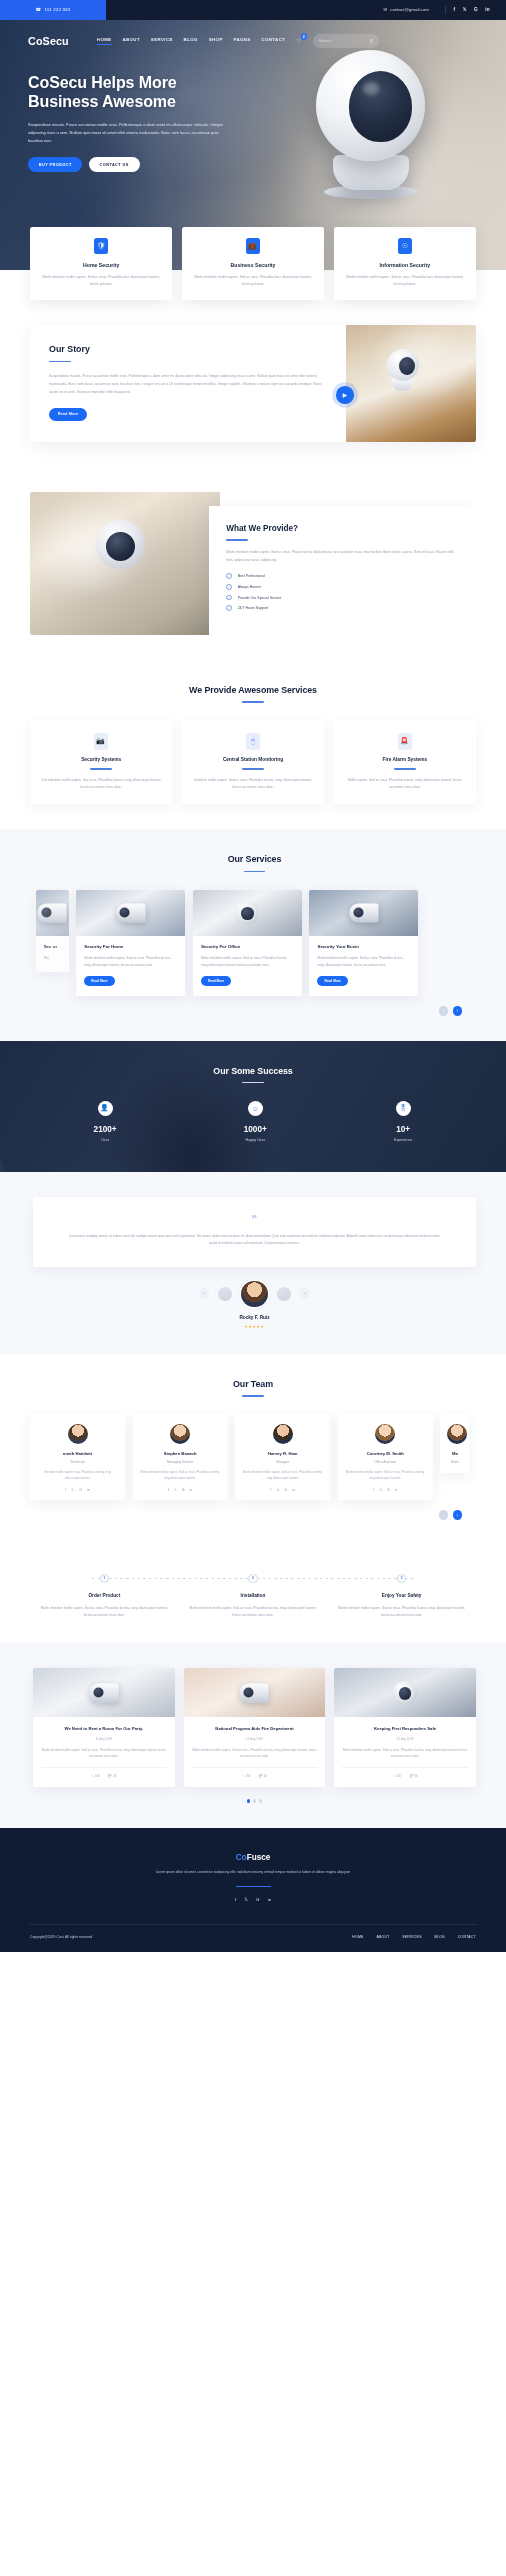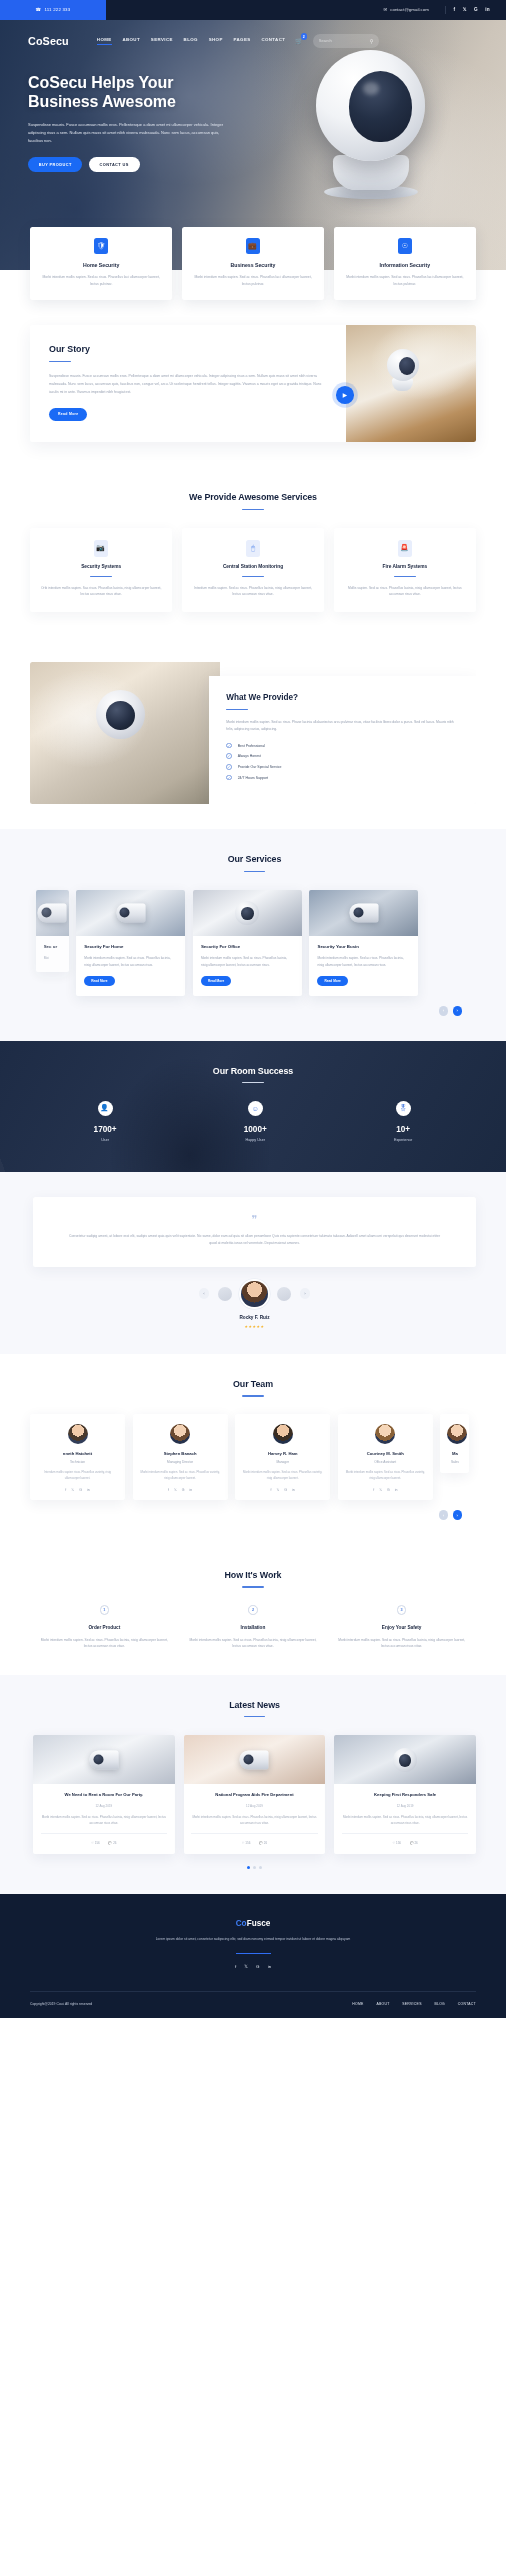--- a/index.html
+++ b/index.html
@@ -437,21 +437,21 @@
         <span class="cart-badge">2</span>
       </div>
       <div class="searchbox">
         <input placeholder="Search" style="">
         <span class="search-ic">⚲</span>
       </div>
     </div>
 
     <div class="hero-copy">
       <h1>
-        <span>CoSecu Helps Your</span><br>
+        <span>CoSecu Helps More</span><br>
         <span>Business Awesome</span>
       </h1>
       <p>Suspendisse mauris. Fusce accumsan mollis eros. Pellentesque a diam amet mi ullamcorper vehicula. Integer adipiscing risus a sem. Nullam quis mass sit amet nibh viverra malesuada. Nunc sem lacus, accumsan quis, faucibus non.</p>
       <div class="hero-btns">
         <button class="btn btn-primary">BUY PRODUCT</button>
         <button class="btn btn-ghost">CONTACT US</button>
       </div>
     </div>
   </div>
 
@@ -483,47 +483,20 @@
       </div>
       <div class="story-r">
         <div class="story-img"></div>
         <div class="story-cam">
           <div class="b"></div>
             <div class="h">
               <div class="l"></div>
             </div>
         </div>
         <div class="play-btn">▶</div>
-      </div>
-    </div>
-  </div>
-
-  <div class="section">
-    <div class="sec-head">
-      <h2>We Provide Awesome Services</h2>
-      <div class="rule"></div>
-    </div>
-    <div class="svc-grid">
-      <div class="svc">
-        <div class="svc-ic">📷</div>
-        <h3>Security Systems</h3>
-        <div class="rule"></div>
-        <p>Orbi interdum mollis sapien. Sac risus. Phasellus lacinia, nisig ullamcorper laoreet, lectus accumsan risus vitae.</p>
-      </div>
-      <div class="svc">
-        <div class="svc-ic">🖱</div>
-        <h3>Central Station Monitoring</h3>
-        <div class="rule"></div>
-        <p>Interdum mollis sapien. Sed ac risus. Phasellus lacinia, nisig ullamcorper laoreet, lectus accumsan risus vitae.</p>
-      </div>
-      <div class="svc">
-        <div class="svc-ic">🚨</div>
-        <h3>Fire Alarm Systems</h3>
-        <div class="rule"></div>
-        <p>Mollis sapien. Sed ac risus. Phasellus lacinia, nisig ullamcorper laoreet, lectus accumsan risus vitae.</p>
       </div>
     </div>
   </div>
 
   <div class="section">
     <div class="provide">
       <div class="provide-l">
         <div class="provide-img"></div>
         <div class="dome">
           <div class="d1"></div>
@@ -549,20 +522,47 @@
           </div>
           <div class="check-row">
             <span class="check-ic">✓</span>
             <span class="t">24/7 Hours Support</span>
           </div>
         </div>
       </div>
     </div>
   </div>
 
+  <div class="section">
+    <div class="sec-head">
+      <h2>We Provide Awesome Services</h2>
+      <div class="rule"></div>
+    </div>
+    <div class="svc-grid">
+      <div class="svc">
+        <div class="svc-ic">📷</div>
+        <h3>Security Systems</h3>
+        <div class="rule"></div>
+        <p>Orbi interdum mollis sapien. Sac risus. Phasellus lacinia, nisig ullamcorper laoreet, lectus accumsan risus vitae.</p>
+      </div>
+      <div class="svc">
+        <div class="svc-ic">🖱</div>
+        <h3>Central Station Monitoring</h3>
+        <div class="rule"></div>
+        <p>Interdum mollis sapien. Sed ac risus. Phasellus lacinia, nisig ullamcorper laoreet, lectus accumsan risus vitae.</p>
+      </div>
+      <div class="svc">
+        <div class="svc-ic">🚨</div>
+        <h3>Fire Alarm Systems</h3>
+        <div class="rule"></div>
+        <p>Mollis sapien. Sed ac risus. Phasellus lacinia, nisig ullamcorper laoreet, lectus accumsan risus vitae.</p>
+      </div>
+    </div>
+  </div>
+
   <div class="section bg-soft">
     <div class="sec-head">
       <h2>Our Services</h2>
       <div class="rule"></div>
     </div>
     <div class="carousel">
       <div class="scard peek">
         <div class="scard-img img-a">
             <div class="mini-cam"></div>
           </div>
@@ -603,27 +603,27 @@
       </div>
     </div>
     <div class="dots-nav">
       <div class="nav-dot">‹</div>
       <div class="nav-dot on">›</div>
     </div>
   </div>
 
   <div class="success">
     <div class="sec-head">
-      <h2>Our Room Success</h2>
+      <h2>Our Some Success</h2>
       <div class="rule"></div>
     </div>
     <div class="stats">
       <div class="stat">
         <div class="stat-ic">👤</div>
-        <div class="stat-num">1700+</div>
+        <div class="stat-num">2100+</div>
         <div class="stat-lbl">User</div>
       </div>
       <div class="stat">
         <div class="stat-ic">☺</div>
         <div class="stat-num">1000+</div>
         <div class="stat-lbl">Happy User</div>
       </div>
       <div class="stat">
         <div class="stat-ic">🎖</div>
         <div class="stat-num">10+</div>
@@ -708,48 +708,40 @@
         <div class="role">Sales</div>
       </div>
     </div>
     <div class="dots-nav">
       <div class="nav-dot">‹</div>
       <div class="nav-dot on">›</div>
     </div>
   </div>
 
   <div class="section">
-    <div class="sec-head">
-      <h2>How It's Work</h2>
-      <div class="rule"></div>
-    </div>
     <div class="steps">
       <div class="step">
         <div class="step-num">1</div>
         <h4>Order Product</h4>
         <p>Morbi interdum mollis sapien. Sed ac risus. Phasellus lacinia, nisig ullamcorper laoreet, lectus accumsan risus vitae.</p>
       </div>
       <div class="step">
         <div class="step-num">2</div>
         <h4>Installation</h4>
         <p>Morbi interdum mollis sapien. Sed ac risus. Phasellus lacinia, nisig ullamcorper laoreet, lectus accumsan risus vitae.</p>
       </div>
       <div class="step">
         <div class="step-num">3</div>
         <h4>Enjoy Your Safety</h4>
         <p>Morbi interdum mollis sapien. Sed ac risus. Phasellus lacinia, nisig ullamcorper laoreet, lectus accumsan risus vitae.</p>
       </div>
     </div>
   </div>
 
   <div class="section bg-soft">
-    <div class="sec-head">
-      <h2>Latest News</h2>
-      <div class="rule"></div>
-    </div>
     <div class="news-grid">
       <div class="ncard">
         <div class="ncard-img n-a">
             <div class="mini-cam"></div>
           </div>
         <div class="ncard-body">
           <h3>We Need to Rent a Room For Our Party.</h3>
           <div class="date">12 Aug 2019</div>
           <p>Morbi interdum mollis sapien. Sed ac risus. Phasellus lacinia, nisig ullamcorper laoreet, lectus accumsan risus vitae.</p>
           <div class="ncard-meta">

